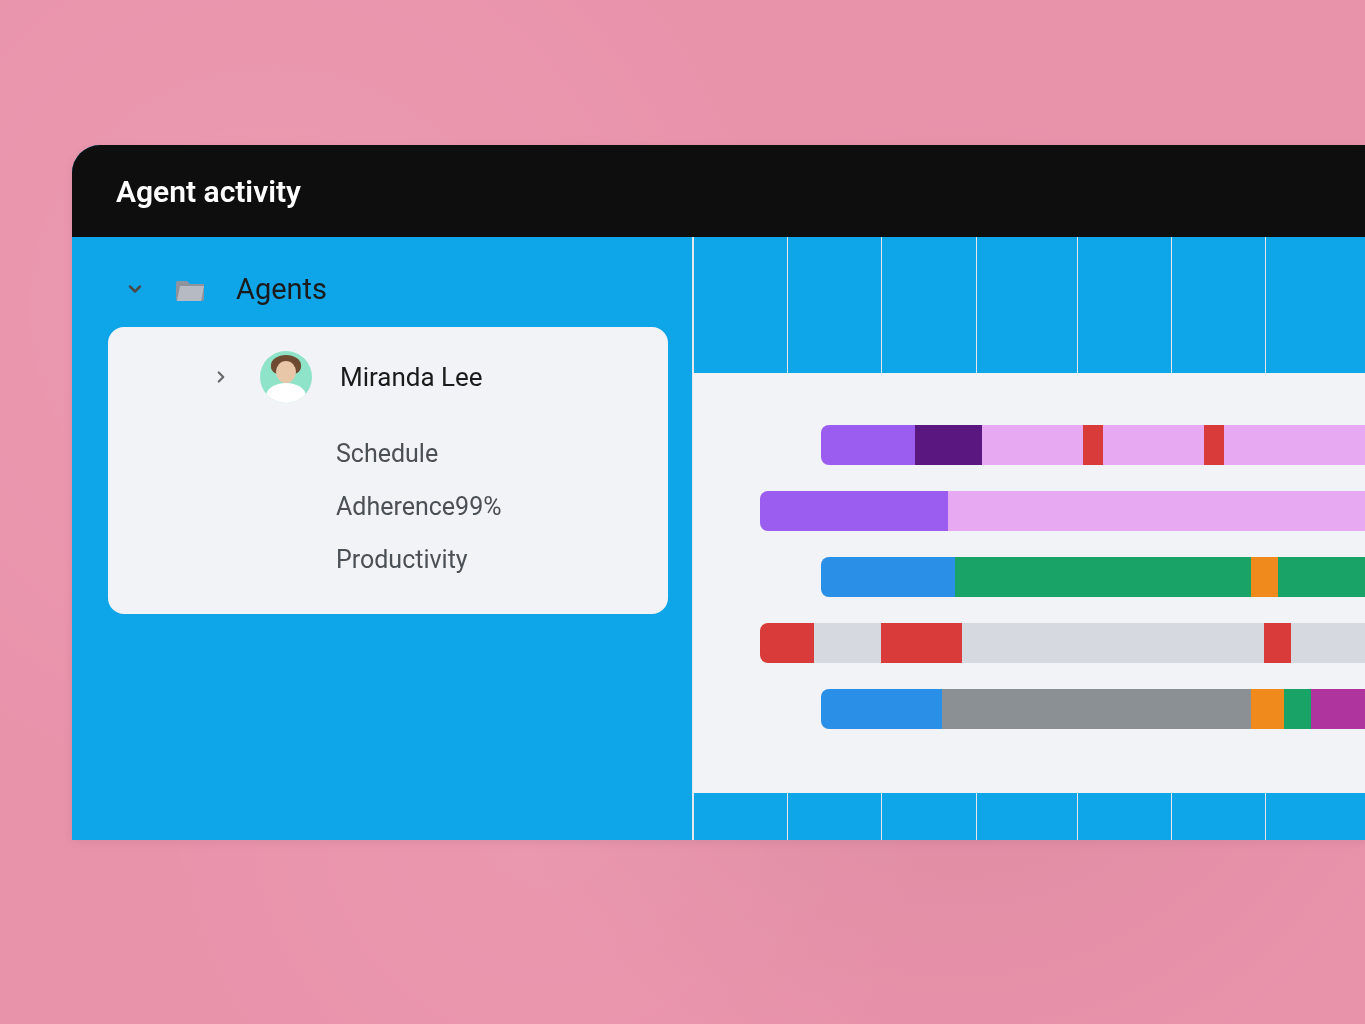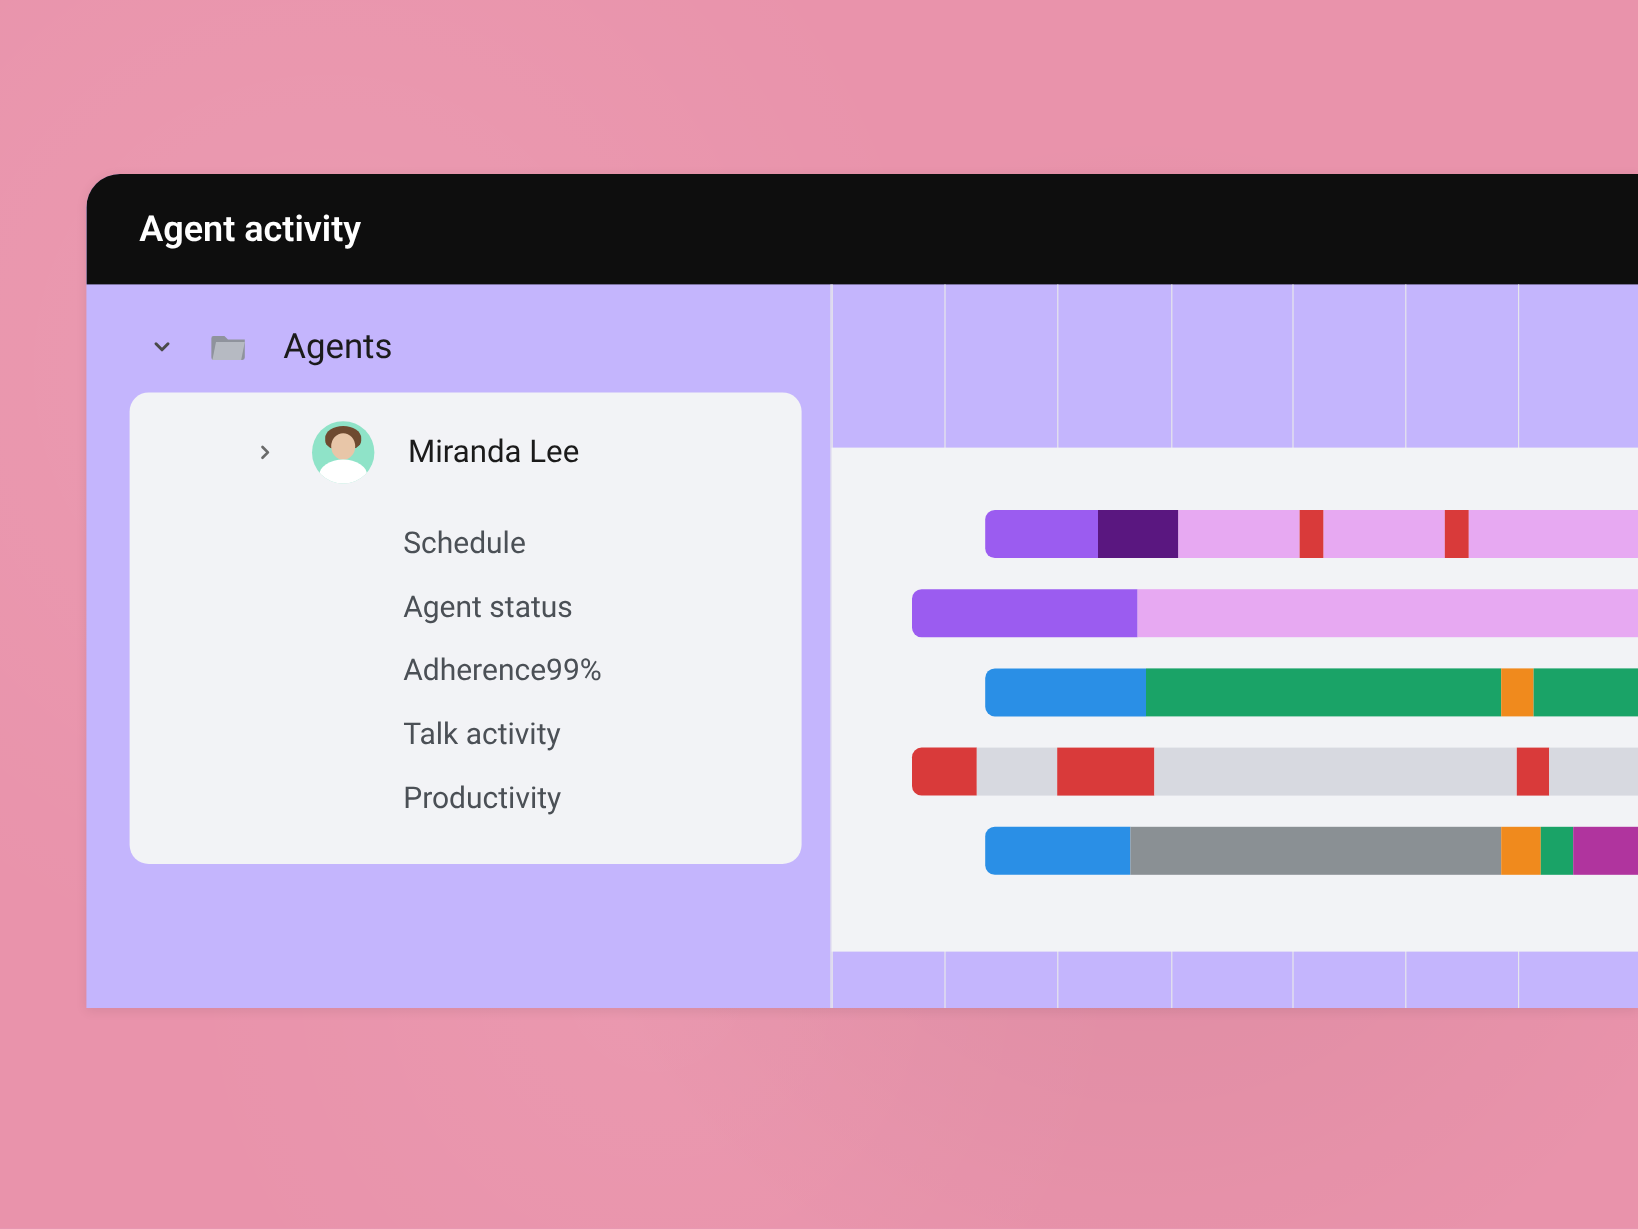--- a/index.html
+++ b/index.html
@@ -16,21 +16,21 @@
       radial-gradient(circle at 20% 30%, rgba(255,255,255,.08), transparent 40%),
       radial-gradient(circle at 70% 60%, rgba(0,0,0,.06), transparent 45%),
       radial-gradient(circle at 40% 80%, rgba(255,255,255,.05), transparent 35%),
       #e993ab;
   }
   .panel {
     position:absolute;
     left:72px; top:145px;
     width:1293px; 
     height:695px;
-    background:#c4b5fd;
+    background:#0ea5e9;
     border-radius:28px 0 0 0;
     overflow:hidden;
     box-shadow: 0 2px 10px rgba(0,0,0,.08);
   }
   .panel-header {
     background:#0e0e0e;
     color:#fff;
     height:92px;
     display:flex;
     align-items:center;
@@ -164,30 +164,22 @@
               <span class="body"></span>
           </span>
           <span class="agent-name">Miranda Lee</span>
         </div>
 
         <div class="metric-row">
           <span>Schedule</span>
           <span class="val"></span>
         </div>
         <div class="metric-row">
-          <span>Agent status</span>
-          <span class="val"></span>
-        </div>
-        <div class="metric-row">
           <span>Adherence</span>
           <span class="val">99%</span>
-        </div>
-        <div class="metric-row">
-          <span>Talk activity</span>
-          <span class="val"></span>
         </div>
         <div class="metric-row">
           <span>Productivity</span>
           <span class="val"></span>
         </div>
       </div>
     </div>
 
     <div class="right-col">
       <div class="grid-lines" id="grid-lines">

